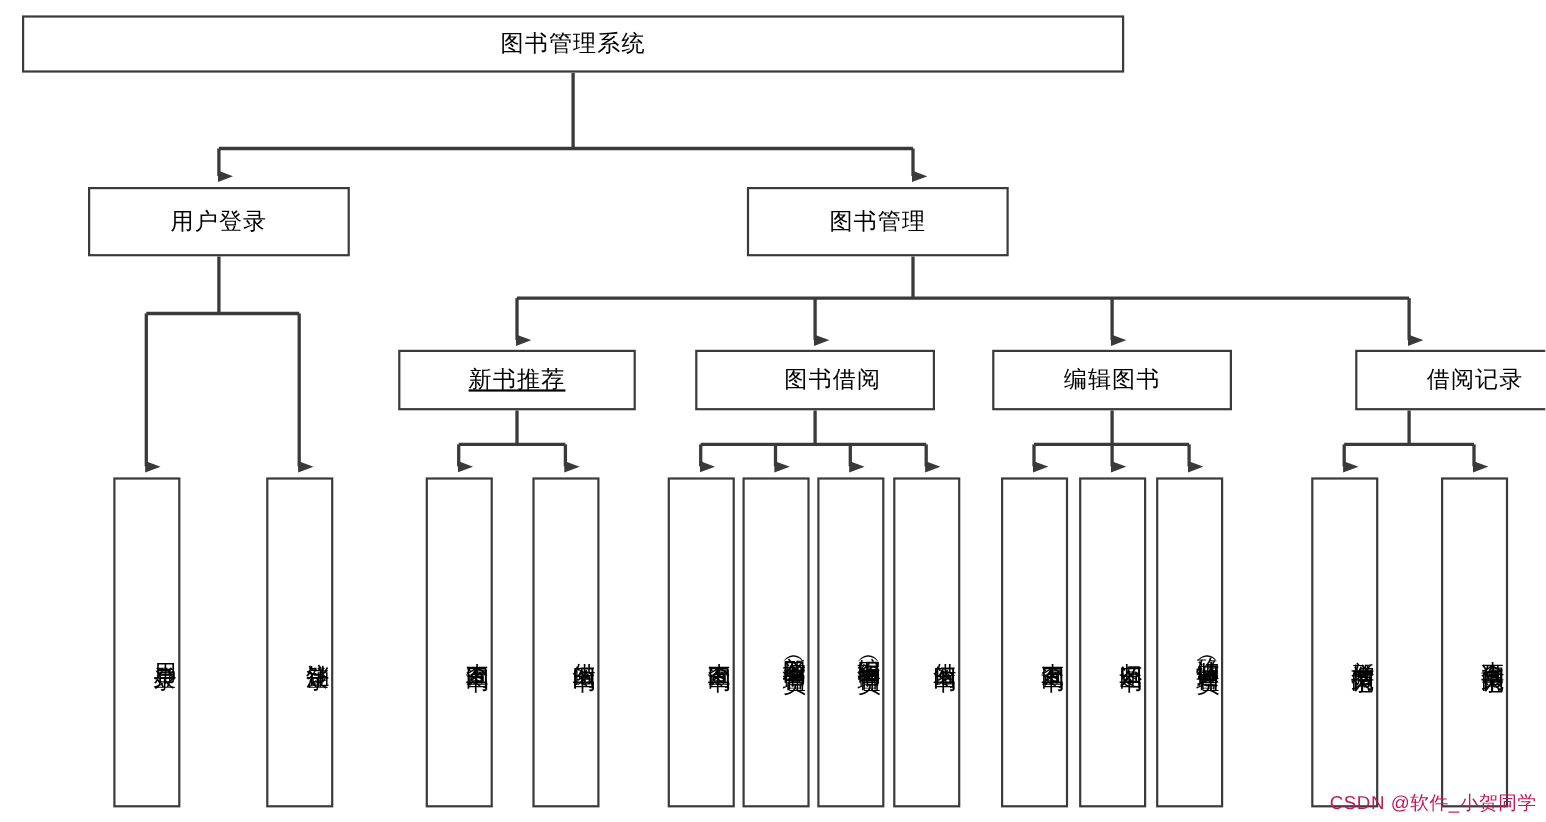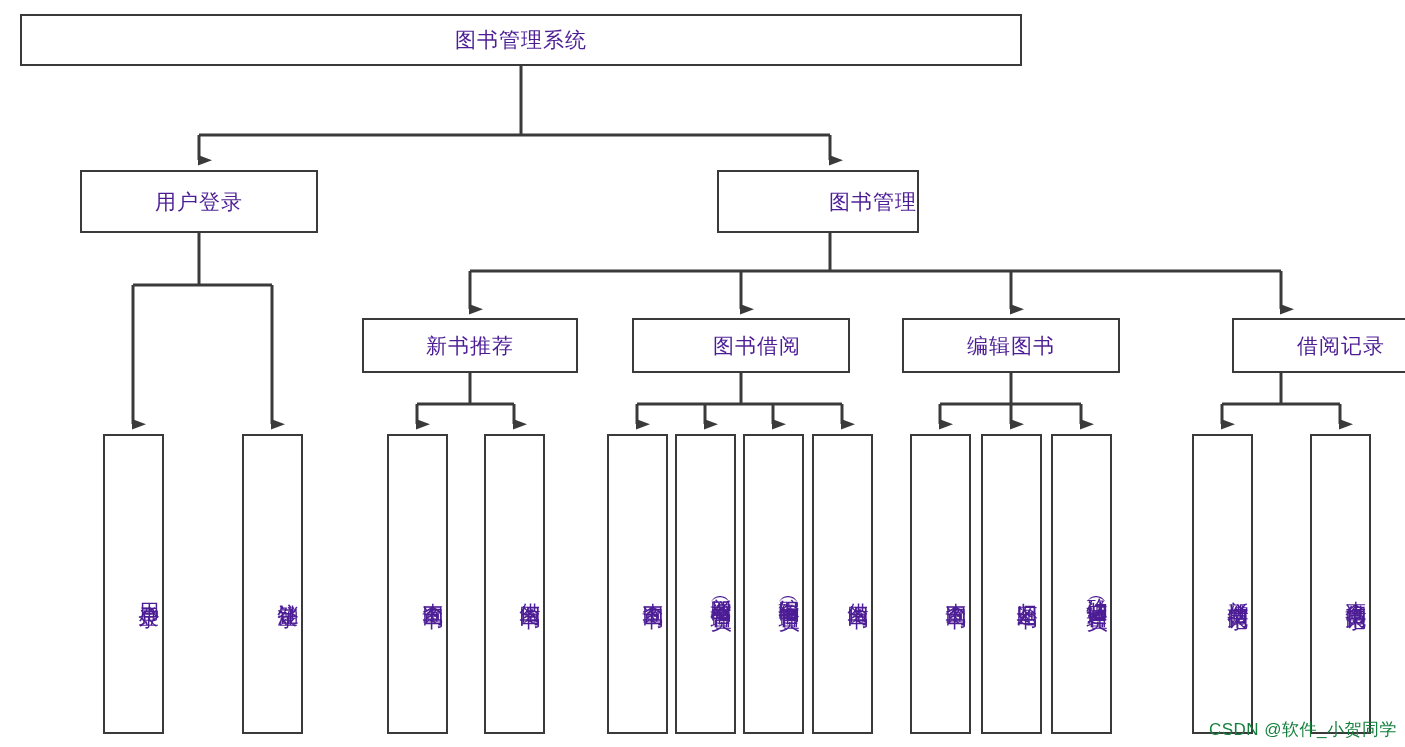--- a/index.html
+++ b/index.html
@@ -27,21 +27,21 @@
     pointer-events: none;
   }
   .node {
     position: absolute;
     box-sizing: border-box;
     border: 2px solid #3a3a3a;
     background: #ffffff;
     display: flex;
     align-items: center;
     justify-content: center;
-    color: #4c1d95;
+    color: #000000;
     z-index: 2;
   }
   .node.horiz {
     font-size: 21px;
     letter-spacing: 1px;
     line-height: 1.2;
   }
   .node.vert {
     writing-mode: vertical-rl;
     text-orientation: upright;
@@ -59,21 +59,21 @@
     white-space: nowrap;
   }
   .node-title {
     font-size: 22px;
   }
   #watermark {
     position: absolute;
     right: 8px;
     bottom: 6px;
     font-size: 17px;
-    color: #15803d;
+    color: #be185d;
     letter-spacing: 0.5px;
     z-index: 5;
     white-space: nowrap;
     font-family: "Liberation Sans", "DejaVu Sans", sans-serif;
   }
 </style>
 </head>
 <body>
 
 <div id="canvas">
@@ -128,25 +128,25 @@
     </g>
   </svg>
 
   <div class="node horiz node-title" style="left:20px; top:14px; width:1002px; height:52px;">
     <span>图书管理系统</span>
   </div>
 
   <div class="node horiz" style="left:80px; top:170px; width:238px; height:63px;">
     <span>用户登录</span>
   </div>
-  <div class="node horiz" style="left:717px; top:170px; width:202px; height:63px;justify-content:flex-end;">
+  <div class="node horiz" style="left:679px; top:170px; width:238px; height:63px;">
     <span>图书管理</span>
   </div>
 
-  <div class="node horiz" style="left:362px; top:318px; width:216px; height:55px;">
+  <div class="node horiz" style="left:362px; top:318px; width:216px; height:55px;text-decoration:underline;">
     <span>新书推荐</span>
   </div>
   <div class="node horiz" style="left:632px; top:318px; width:218px; height:55px;padding-left:32px;">
     <span>图书借阅</span>
   </div>
   <div class="node horiz" style="left:902px; top:318px; width:218px; height:55px;">
     <span>编辑图书</span>
   </div>
   <div class="node horiz" style="left:1232px; top:318px; width:218px; height:55px;justify-content:center;">
     <span>借阅记录</span>

